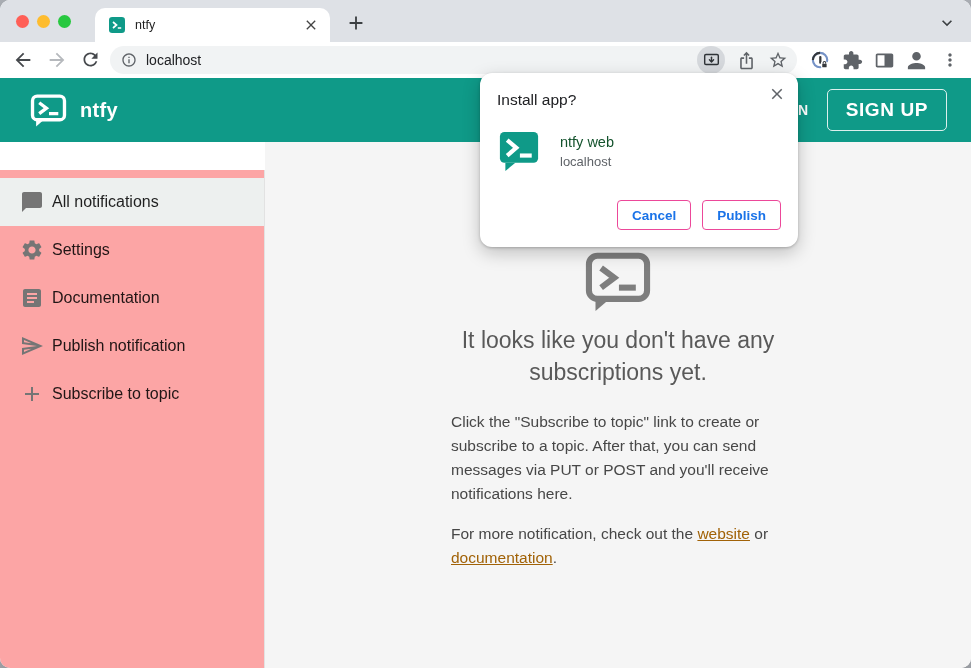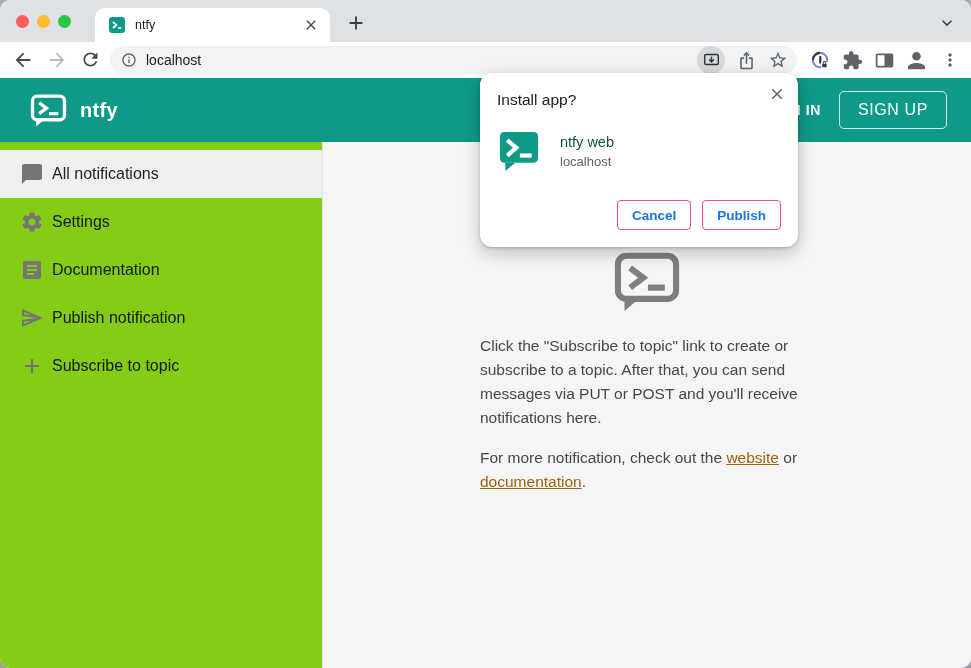--- a/index.html
+++ b/index.html
@@ -43,25 +43,25 @@
 
   
   .app-header { position:absolute; left:0; top:78px; width:971px; height:64px; background:#0f9a88;
                 display:flex; align-items:center; padding:0 24px 0 30px; }
   .brand-logo { width:37px; height:33px; color:#fff; flex:none; }
   .brand { margin-left:13px; font-size:20px; font-weight:700; color:#fff; letter-spacing:.3px; }
   .header-spacer { flex:1; }
   .signin { border:none; background:none; color:#fff; font-size:14px; font-weight:600;
             letter-spacing:.6px; padding:8px 8px; cursor:pointer; }
   .signup { margin-left:10px; background:none; border:1.5px solid rgba(255,255,255,.85); border-radius:5px;
-            color:#fff; font-size:16px; font-weight:400; letter-spacing:.6px; padding:9px 18px; cursor:pointer; }
+            color:#fff; font-size:19px; font-weight:700; letter-spacing:.6px; padding:9px 18px; cursor:pointer; }
 
   
   .app-body { position:absolute; left:0; top:142px; width:971px; height:526px; display:flex; }
-  .sidebar { width:323px; background:#84cc16; border-right:1px solid #e2e2e2; padding-top:8px; flex:none; }
+  .sidebar { width:265px; background:#fca5a5; border-right:1px solid #e2e2e2; padding-top:8px; flex:none;margin-top:28px; }
   .side-item { height:48px; display:flex; align-items:center; padding-left:20px; cursor:pointer; }
   .side-item.selected { background:#edf0ef; }
   .side-ic { width:24px; height:24px; color:#757575; flex:none; }
   .side-label { margin-left:8px; font-size:16px; color:rgba(0,0,0,.87); }
   .main { flex:1; background:#f5f5f5; display:flex; flex-direction:column; align-items:center; }
   .empty-logo { margin-top:110px; width:66px; height:60px; color:#7e7e7e; }
   .empty-heading { margin-top:12px; max-width:380px; text-align:center; font-size:23px; font-weight:400;
                    line-height:32px; color:#595959; }
   .empty-p { width:334px; font-size:15.5px; line-height:24px; color:#474747; margin-top:22px; }
   .empty-p + .empty-p { margin-top:16px; }
@@ -233,20 +233,21 @@
       </div>
     </nav>
 
     <main class="main">
       <svg class="empty-logo" viewBox="0 0 70 64">
         <rect x="4" y="4" width="62" height="46" rx="9" fill="none" stroke="currentColor" stroke-width="6.5"></rect>
         <path d="M11 50 L26 50 L11 63 Z" fill="currentColor"></path>
         <path d="M17 17 L31 27.5 L17 38" fill="none" stroke="currentColor" stroke-width="6.5"></path>
         <path d="M36 38 H54" fill="none" stroke="currentColor" stroke-width="6.5"></path>
       </svg>
+      <h2 class="empty-heading">It looks like you don't have any subscriptions yet.</h2>
       <p class="empty-p">Click the "Subscribe to topic" link to create or subscribe to a topic. After that, you can send messages via PUT or POST and you'll receive notifications here.</p>
       <p class="empty-p"><span>For more notification, check out the </span><a>website</a><span> or </span><a>documentation</a><span>.</span></p>
     </main>
   </div>
 
   <div class="dialog">
     <div class="dlg-title">Install app?</div>
     <button class="icon-btn dlg-close">
       <svg width="18" height="18" viewBox="0 0 24 24" fill="currentColor">
           <path d="M19 6.41L17.59 5 12 10.59 6.41 5 5 6.41 10.59 12 5 17.59 6.41 19 12 13.41 17.59 19 19 17.59 13.41 12z"></path>

